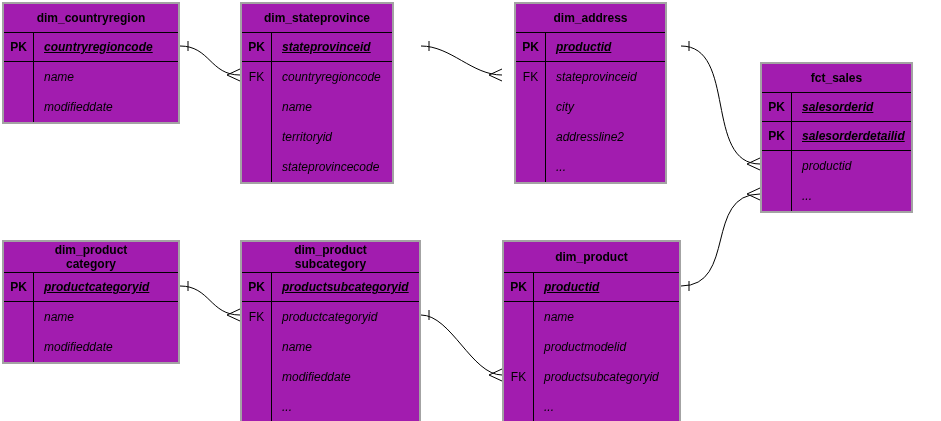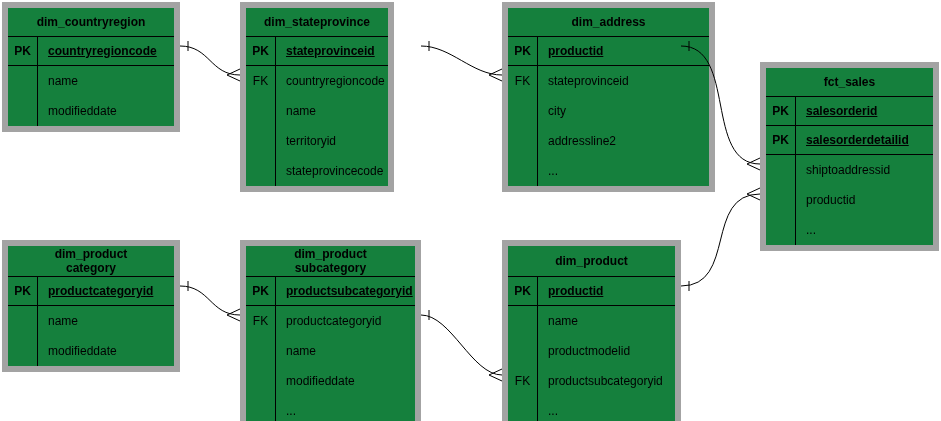--- a/index.html
+++ b/index.html
@@ -8,22 +8,22 @@
 
   .canvas {
     position:relative;
     width:941px; height:421px;
     background:#ffffff;
     overflow:hidden;
   }
 
   .entity {
     position:absolute;
-    border:6px solid #a3a3a3;
-    background:#15803d;
+    border:2px solid #a3a3a3;
+    background:#a21caf;
     font-size:12px;
     line-height:14px;
   }
 
   .e-header {
     display:flex; align-items:center; justify-content:center;
     text-align:center;
     font-weight:bold;
     white-space:pre-line;
     border-bottom:1px solid #000000;
@@ -39,21 +39,21 @@
     flex:0 0 30px; width:30px;
     border-right:1px solid #000000;
     display:flex; align-items:center; justify-content:center;
   }
   .pk-row .key-cell { font-weight:bold; }
 
   .name-cell {
     flex:1;
     display:flex; align-items:center;
     padding-left:10px;
-    overflow:hidden; white-space:nowrap;
+    overflow:hidden; white-space:nowrap;font-style:italic;
   }
   .pk-name { font-weight:bold; text-decoration:underline; }
 
   .edges {
     position:absolute; left:0; top:0;
     width:941px; height:421px;
     pointer-events:none;
   }
   .edges path { fill:none; stroke:#000000; stroke-width:1; }
 </style>
@@ -95,21 +95,21 @@
     <div class="row attr-row">
       <div class="key-cell"></div>
       <div class="name-cell">territoryid</div>
     </div>
     <div class="row attr-row">
       <div class="key-cell"></div>
       <div class="name-cell">stateprovincecode</div>
     </div>
   </div>
 
-  <div class="entity" style="left:502px;top:2px;width:213px">
+  <div class="entity" style="left:514px;top:2px;width:153px">
     <div class="e-header hh29">dim_address</div>
     <div class="row pk-row">
       <div class="key-cell">PK</div>
       <div class="name-cell pk-name">productid</div>
     </div>
     <div class="row attr-row">
       <div class="key-cell">FK</div>
       <div class="name-cell">stateprovinceid</div>
     </div>
     <div class="row attr-row">
@@ -119,33 +119,29 @@
     <div class="row attr-row">
       <div class="key-cell"></div>
       <div class="name-cell">addressline2</div>
     </div>
     <div class="row attr-row">
       <div class="key-cell"></div>
       <div class="name-cell">...</div>
     </div>
   </div>
 
-  <div class="entity" style="left:760px;top:62px;width:179px">
+  <div class="entity" style="left:760px;top:62px;width:153px">
     <div class="e-header hh29">fct_sales</div>
     <div class="row pk-row">
       <div class="key-cell">PK</div>
       <div class="name-cell pk-name">salesorderid</div>
     </div>
     <div class="row pk-row">
       <div class="key-cell">PK</div>
       <div class="name-cell pk-name">salesorderdetailid</div>
-    </div>
-    <div class="row attr-row">
-      <div class="key-cell"></div>
-      <div class="name-cell">shiptoaddressid</div>
     </div>
     <div class="row attr-row">
       <div class="key-cell"></div>
       <div class="name-cell">productid</div>
     </div>
     <div class="row attr-row">
       <div class="key-cell"></div>
       <div class="name-cell">...</div>
     </div>
   </div>

